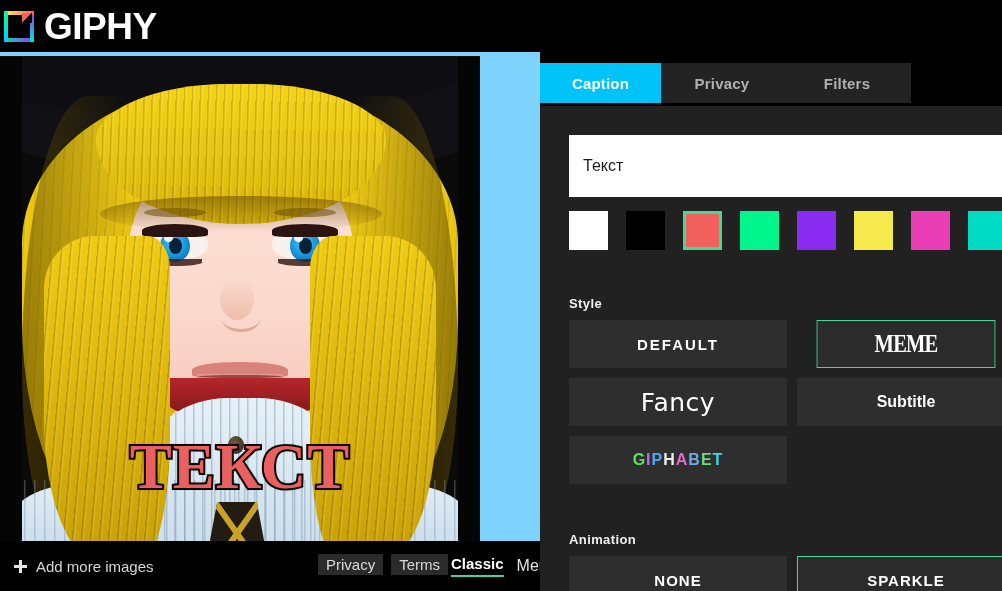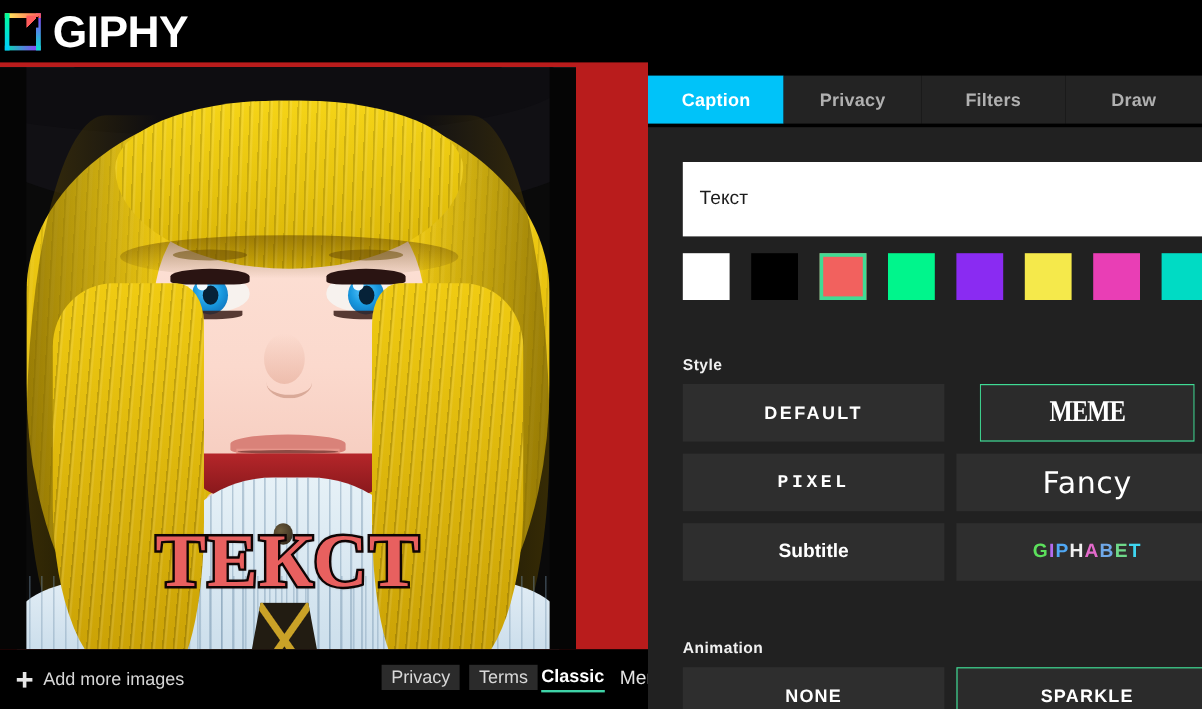--- a/index.html
+++ b/index.html
@@ -2,21 +2,21 @@
 <html><head>
 <meta charset="utf-8">
 <style>
   * { box-sizing: border-box; margin: 0; padding: 0; }
   html, body {
     width: 1002px; height: 591px;
     background: #000;
     font-family: "Liberation Sans", sans-serif;
     overflow: hidden;
   }
-  .app { position: relative; width: 1002px; height: 591px; background: #b91c1c; }
+  .app { position: relative; width: 1002px; height: 591px; background: #7dd3fc; }
 
   
   .topbar {
     position: absolute; left: 0; top: 0; width: 1002px; height: 52px;
     background: #000; display: flex; align-items: center;
   }
   .logo-wrap { display: flex; align-items: center; padding-left: 4px; }
   .logo-mark {
     position: relative; width: 30px; height: 31px; margin-right: 10px; margin-top: 1px;
   }
@@ -479,21 +479,20 @@
       <span class="caret-down"></span>
     </div>
   </div>
 
   <div class="editor">
 
     <div class="tabs">
       <div class="tab t-caption" style="background: rgb(0, 195, 249);">Caption</div>
       <div class="tab t-stickers">Privacy</div>
       <div class="tab t-filters">Filters</div>
-      <div class="tab t-draw">Draw</div>
     </div>
 
     <div class="panel-body">
 
       <input class="text-input" type="text" value="Текст" style="">
 
       <div class="swatches">
         <div class="swatch" style="background: rgb(255, 255, 255);"></div>
         <div class="swatch" style="background: rgb(0, 0, 0);"></div>
         <div class="swatch selected" style="background: rgb(242, 97, 94); border-color: rgb(63, 219, 148);"></div>
@@ -502,21 +501,20 @@
         <div class="swatch" style="background: rgb(245, 233, 75);"></div>
         <div class="swatch" style="background: rgb(233, 62, 181);"></div>
         <div class="swatch" style="background: rgb(0, 219, 196);"></div>
       </div>
 
       <div class="section-label label-style">Style</div>
 
       <div class="style-grid">
         <div class="style-btn sb-default">DEFAULT</div>
         <div class="style-btn sb-meme selected" style="border-color: rgb(63, 219, 148);">MEME</div>
-        <div class="style-btn sb-pixel">PIXEL</div>
         <div class="style-btn sb-fancy">Fancy</div>
         <div class="style-btn sb-subtitle">Subtitle</div>
         <div class="style-btn sb-giphabet" id="giphabet-btn">
             <span style="color: rgb(92, 224, 92);">G</span>
             <span style="color: rgb(180, 108, 240);">I</span>
             <span style="color: rgb(79, 168, 245);">P</span>
             <span style="color: rgb(240, 240, 240);">H</span>
             <span style="color: rgb(227, 106, 203);">A</span>
             <span style="color: rgb(111, 168, 232);">B</span>
             <span style="color: rgb(111, 217, 138);">E</span>

